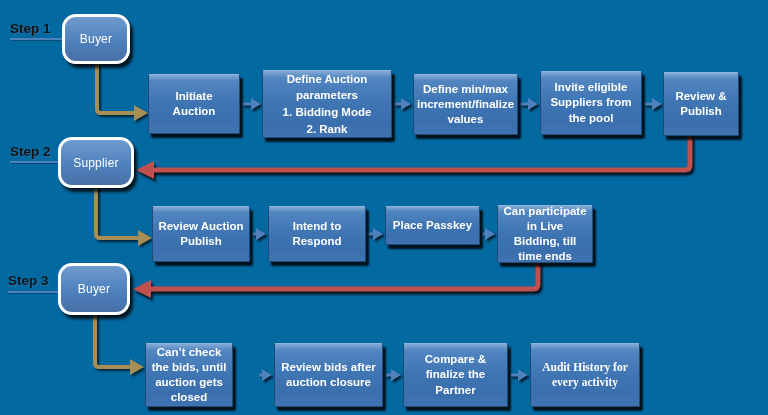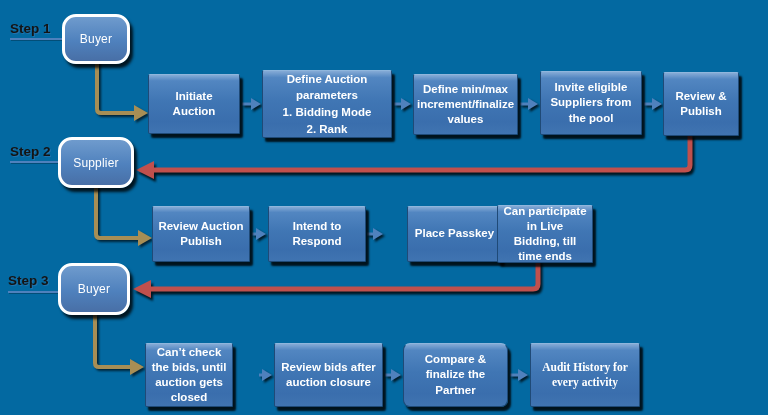--- a/index.html
+++ b/index.html
@@ -127,21 +127,21 @@
   <div class="node" style="left:148px;top:74px;width:92px;height:60px;">Initiate Auction</div>
   <div class="node" style="left:262px;top:70px;width:130px;height:68px;line-height:1.45;">Define Auction parameters
 1. Bidding Mode
 2. Rank</div>
   <div class="node" style="left:413px;top:74px;width:105px;height:61px;">Define min/max increment/finalize values</div>
   <div class="node" style="left:540px;top:71px;width:102px;height:64px;">Invite eligible Suppliers from the pool</div>
   <div class="node" style="left:663px;top:72px;width:76px;height:64px;">Review &amp; Publish</div>
 
   <div class="node" style="left:152px;top:206px;width:98px;height:56px;">Review Auction Publish</div>
   <div class="node" style="left:268px;top:206px;width:98px;height:56px;">Intend to Respond</div>
-  <div class="node" style="left:385px;top:206px;width:95px;height:56px;margin-left:22px;">Place Passkey</div>
+  <div class="node" style="left:385px;top:206px;width:95px;height:39px;">Place Passkey</div>
   <div class="node" style="left:497px;top:205px;width:96px;height:58px;">Can participate in Live Bidding, till time ends</div>
 
   <div class="node" style="left:145px;top:343px;width:88px;height:64px;">Can’t check the bids, until auction gets closed</div>
   <div class="node" style="left:274px;top:343px;width:109px;height:64px;">Review bids after auction closure</div>
-  <div class="node" style="left:403px;top:343px;width:105px;height:64px;border-radius:7px;">Compare &amp; finalize the Partner</div>
+  <div class="node" style="left:403px;top:343px;width:105px;height:64px;">Compare &amp; finalize the Partner</div>
   <div class="node" style="left:530px;top:343px;width:110px;height:64px;font-family:Liberation Serif, serif;">Audit History for every activity</div>
 
 </div>
 
 </body></html>

